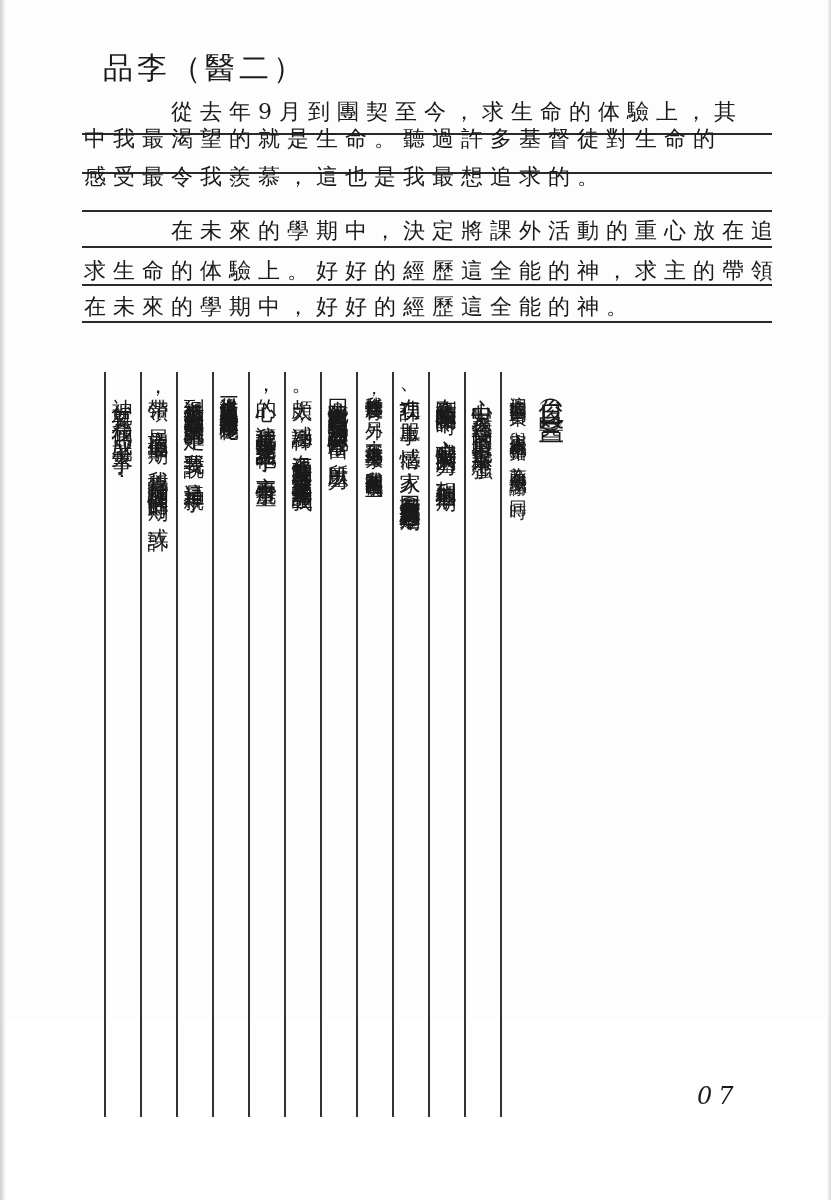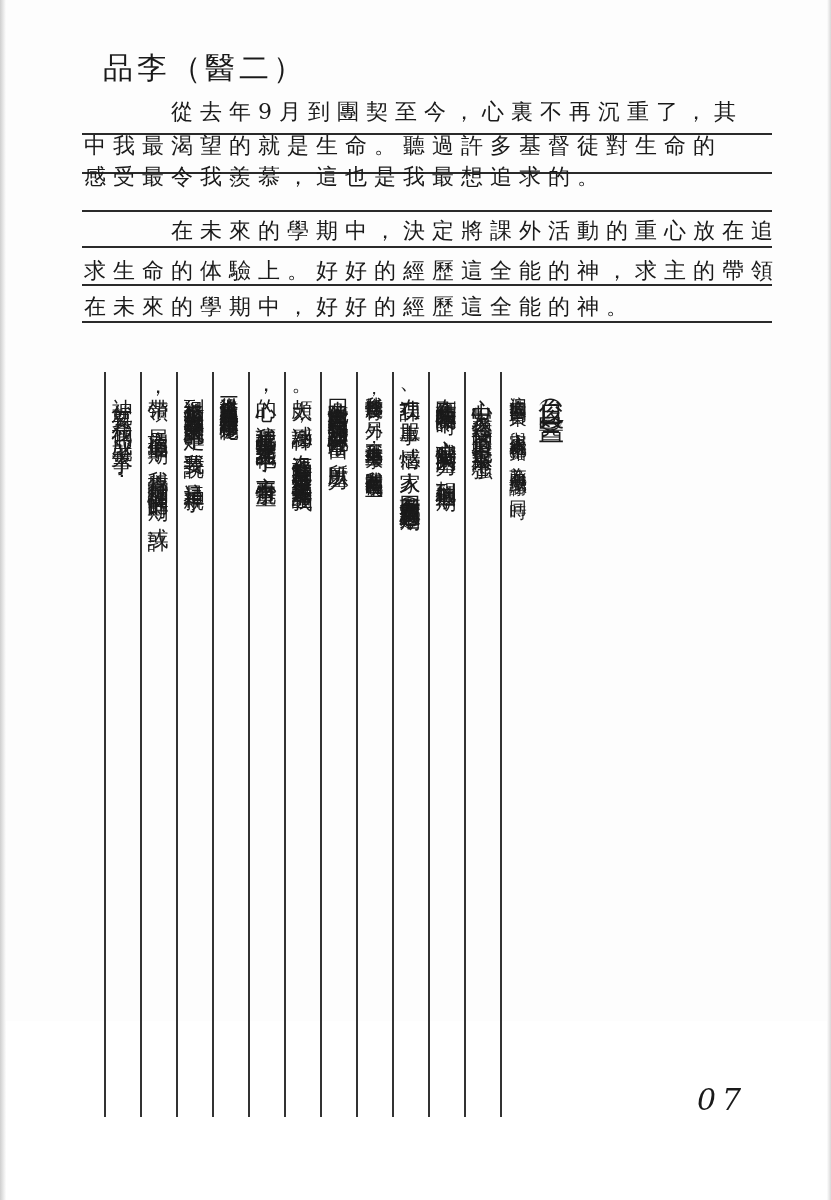--- a/index.html
+++ b/index.html
@@ -67,38 +67,38 @@
     white-space: nowrap;
   }
   .v-title {
     position: absolute; left: 535px; top: 378px;
     writing-mode: vertical-rl;
     font-size: 26px; letter-spacing: 6px;
     font-family: "DejaVu Serif", serif;
   }
   .page-number {
     position: absolute; left: 697px; top: 1082px;
-    font-size: 30px; font-style: italic; letter-spacing: 6px;
+    font-size: 24px; font-style: italic; letter-spacing: 6px;
     font-family: "DejaVu Serif", serif;
   }
 </style>
 </head>
 <body>
 
 <div class="page">
   <div class="edge-left"></div>
   <div class="edge-right"></div>
 
   <div>
     <div class="h-title">品李（醫二）</div>
 
-    <div class="h-text" style="top:97px;">　　　從去年9月到團契至今，心裏不再沉重了，其</div>
+    <div class="h-text" style="top:97px;">　　　從去年9月到團契至今，求生命的体驗上，其</div>
     <div class="h-line" style="top:133px;"></div>
 
-    <div class="h-text" style="top:131px;">中我最渴望的就是生命。聽過許多基督徒對生命的</div>
+    <div class="h-text" style="top:124px;">中我最渴望的就是生命。聽過許多基督徒對生命的</div>
     <div class="h-line" style="top:172px;"></div>
 
     <div class="h-text" style="top:162px;">感受最令我羨慕，這也是我最想追求的。</div>
     <div class="h-line" style="top:210px;"></div>
 
     <div class="h-text" style="top:216px;">　　　在未來的學期中，決定將課外活動的重心放在追</div>
     <div class="h-line" style="top:246px;"></div>
 
     <div class="h-text" style="top:256px;">求生命的体驗上。好好的經歷這全能的神，求主的帶領</div>
     <div class="h-line" style="top:284px;"></div>

